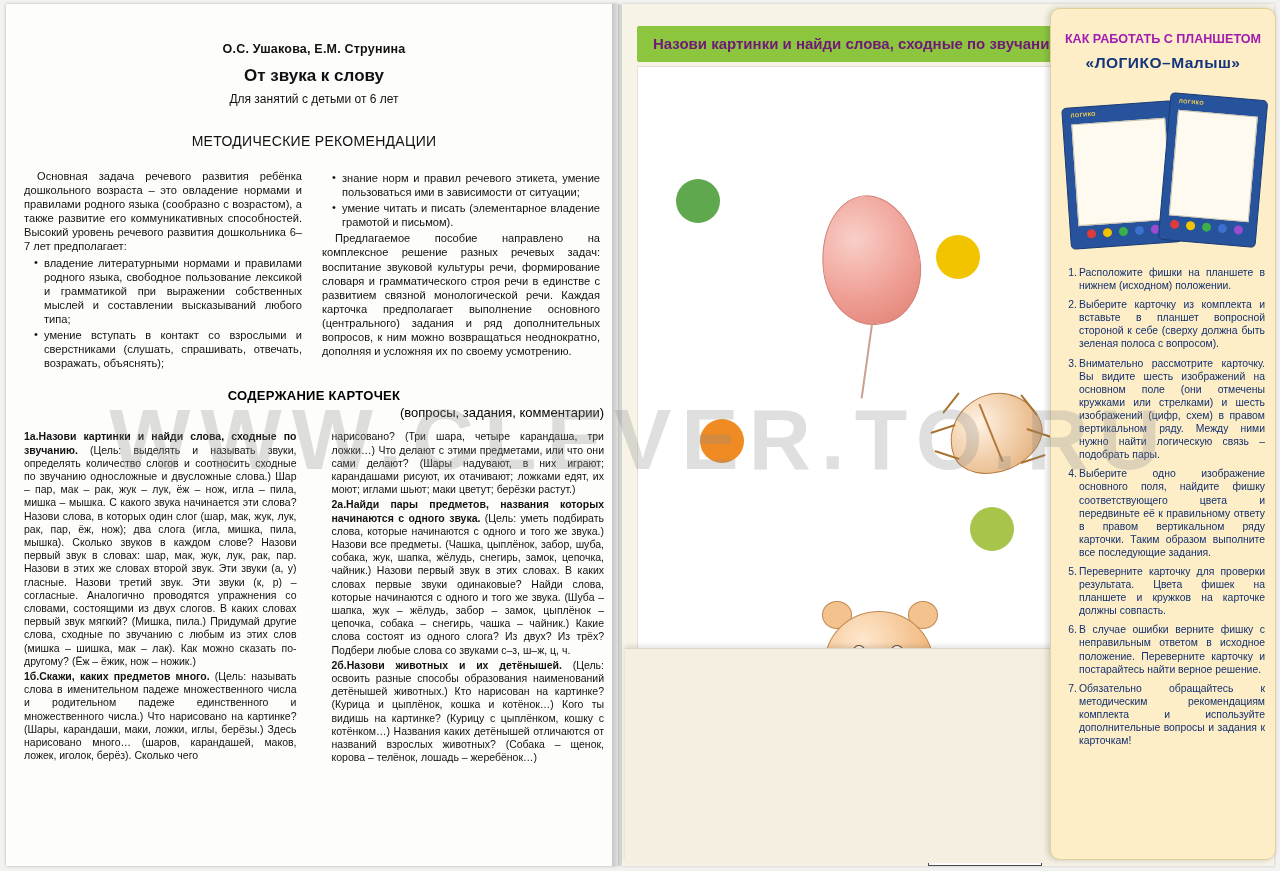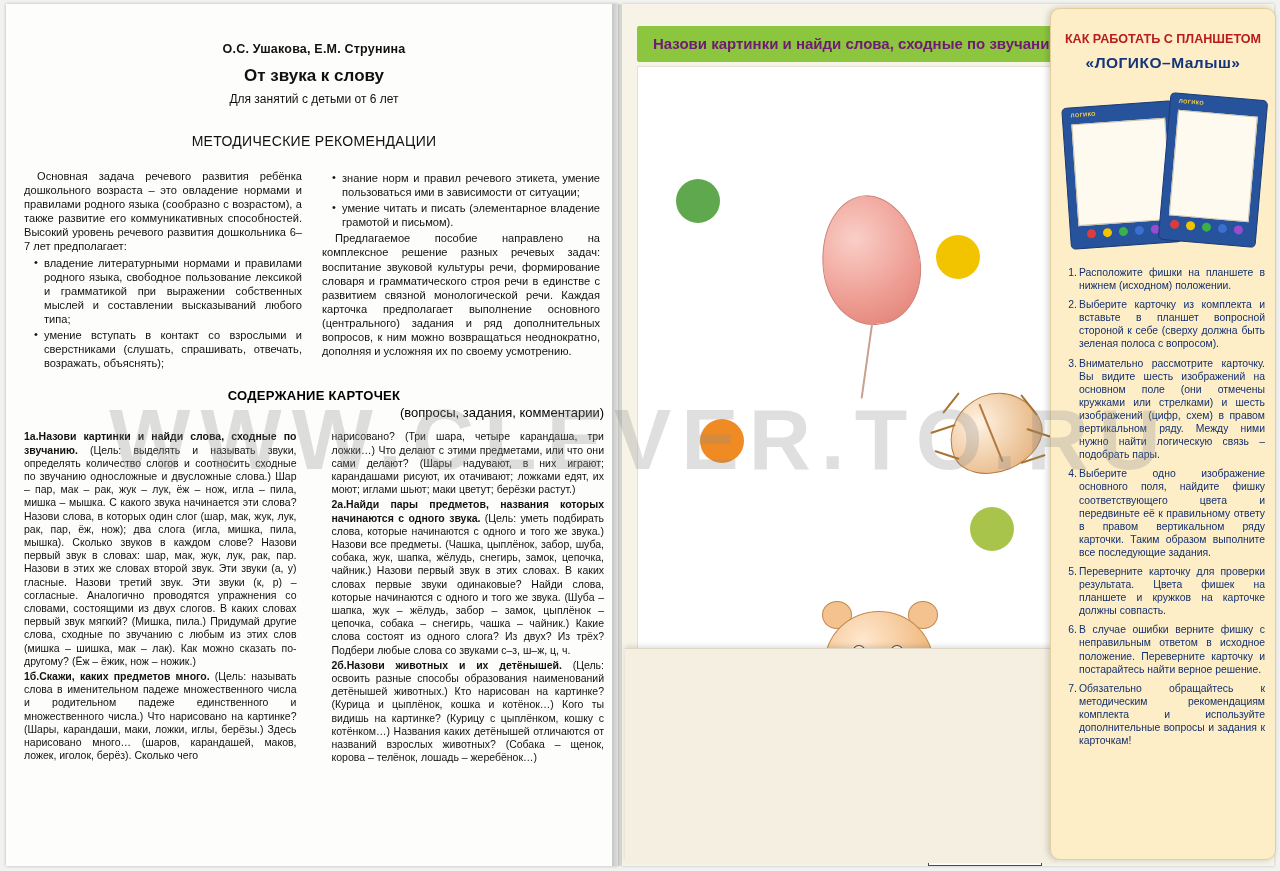--- a/index.html
+++ b/index.html
@@ -313,21 +313,21 @@
     width: 224px;
     height: 850px;
     background: #fdeec8;
     border: 1px solid #e3cf9d;
     border-radius: 10px;
     box-shadow: -2px 0 6px rgba(0,0,0,0.18);
     overflow: hidden;
   }
   .instr-title {
     text-align: center;
-    color: #b91c1c;
+    color: #a21caf;
     font-weight: bold;
     margin-top: 22px;
     font-size: 12.6px;
     line-height: 16px;
     padding: 0 13px;
   }
   .instr-title2 {
     text-align: center;
     color: #14357a;
     font-weight: bold;

